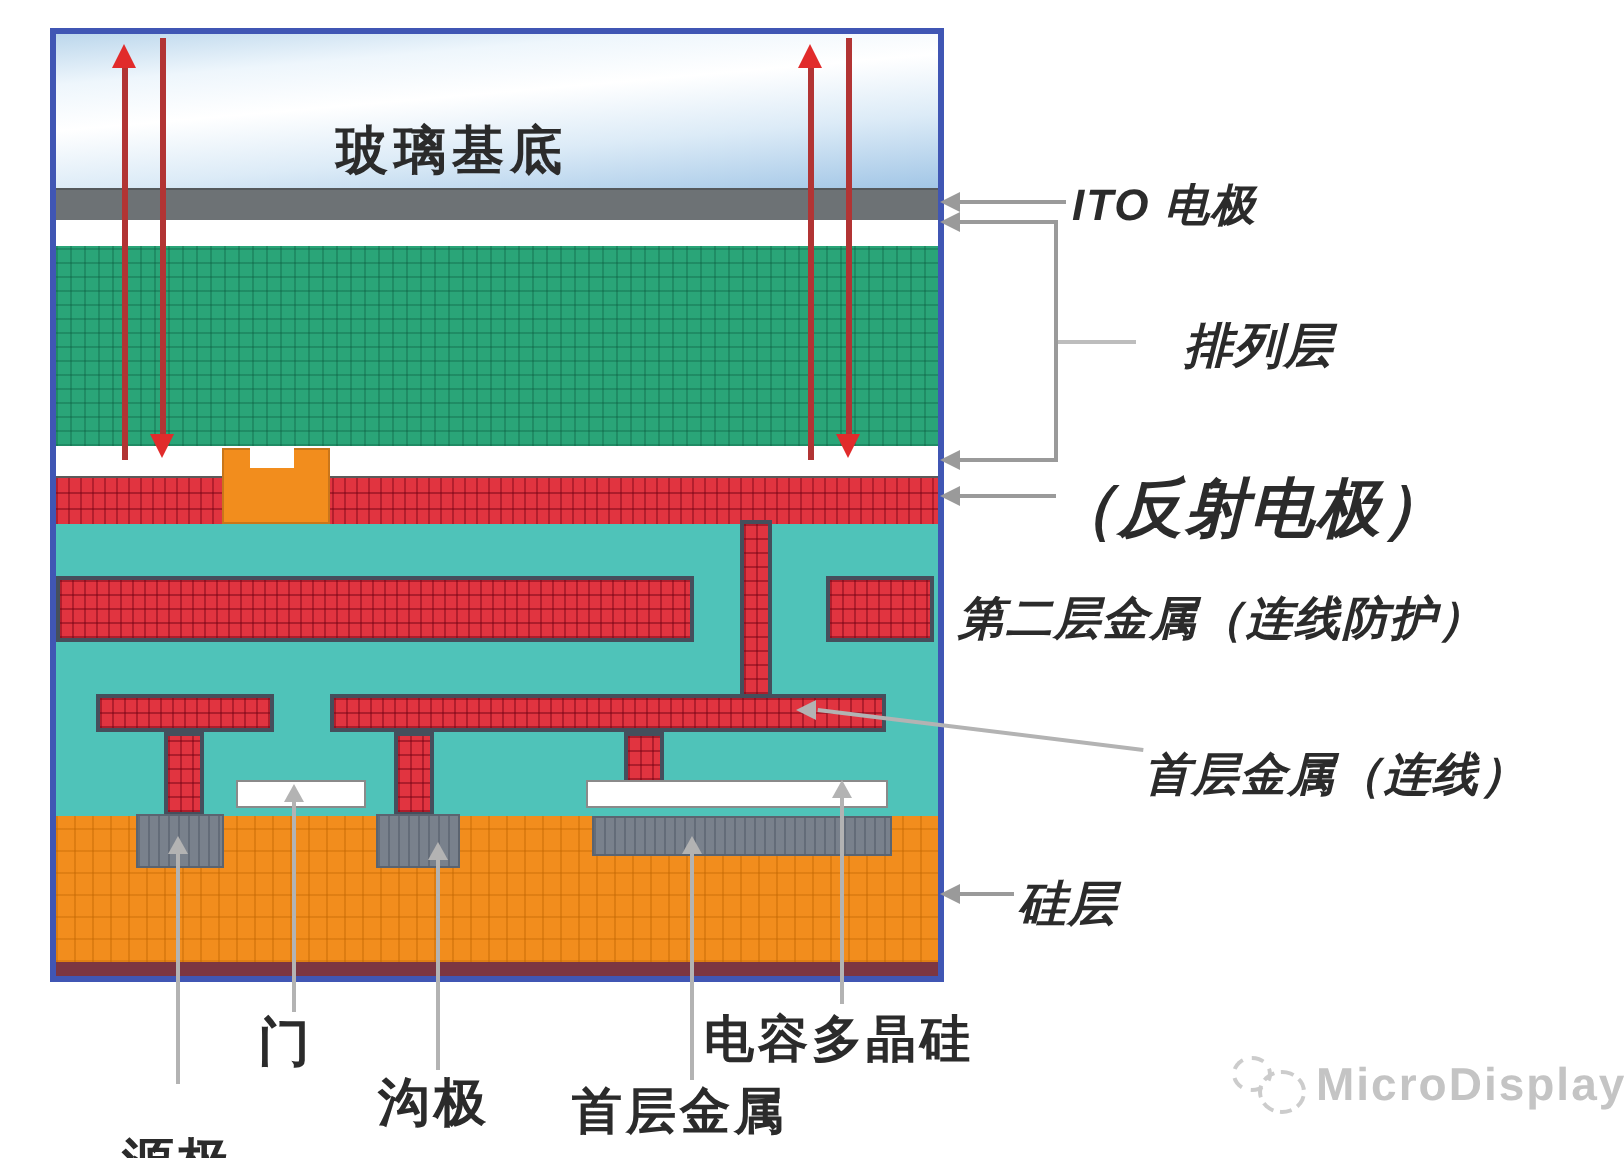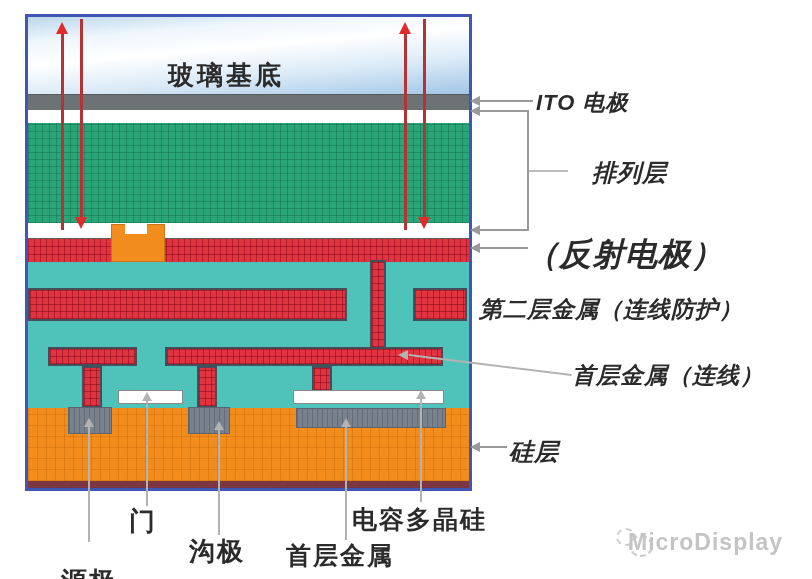--- a/index.html
+++ b/index.html
@@ -117,21 +117,21 @@
   <div class="lbl rlbl" style="left:571px;top:157px;font-size:24px;margin-left:21px;">排列层</div>
 
   <div class="lbl rlbl" style="left:526px;top:233px;font-size:32px;">（反射电极）</div>
   <div class="lead-h" style="left:473px;top:247px;width:55px;"></div>
   <div class="ah-left" style="left:470px;top:243px;"></div>
 
   <div class="lbl rlbl" style="left:479px;top:294px;">第二层金属（连线防护）</div>
 
   <div class="lead-h" style="left:409px;top:354px;width:164px;transform:rotate(7deg);transform-origin:0 0;background:#b3b3b3;"></div>
   <div class="ah-left" style="left:398px;top:350px;border-right-color:#b3b3b3;"></div>
-  <div class="lbl rlbl" style="left:572px;top:360px;">首层金属（连线）</div>
+  <div class="lbl rlbl" style="left:572px;top:372px;">首层金属（连线）</div>
 
   <div class="lead-h" style="left:473px;top:446px;width:34px;"></div>
   <div class="ah-left" style="left:470px;top:442px;"></div>
   <div class="lbl rlbl" style="left:509px;top:436px;font-size:24px;">硅层</div>
 
   <div class="lead-v" style="left:88px;top:422px;height:120px;"></div>
   <div class="ah-up-g" style="left:84px;top:418px;"></div>
   <div class="lbl blbl" style="left:61px;top:564px;font-size:26px;text-align:right;">源极</div>
 
   <div class="lead-v" style="left:146px;top:396px;height:110px;"></div>
@@ -145,15 +145,15 @@
   <div class="lead-v" style="left:345px;top:422px;height:118px;"></div>
   <div class="ah-up-g" style="left:341px;top:418px;"></div>
   <div class="lbl blbl" style="left:286px;top:539px;">首层金属</div>
 
   <div class="lead-v" style="left:420px;top:394px;height:108px;"></div>
   <div class="ah-up-g" style="left:416px;top:390px;"></div>
   <div class="lbl blbl" style="left:352px;top:503px;">电容多晶硅</div>
 
   <div class="wm-c" style="left:616px;top:528px;width:16px;height:14px;"></div>
   <div class="wm-c" style="left:629px;top:535px;width:20px;height:18px;"></div>
-  <div class="wm-text" style="left:628px;top:529px;text-align:right;">MicroDisplay</div>
+  <div class="wm-text" style="left:658px;top:529px;text-align:right;">MicroDisplay</div>
 
 </div>
 
 </body></html>

